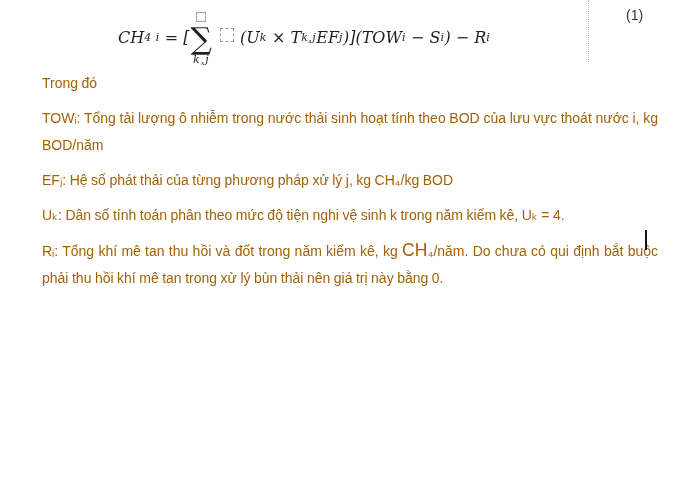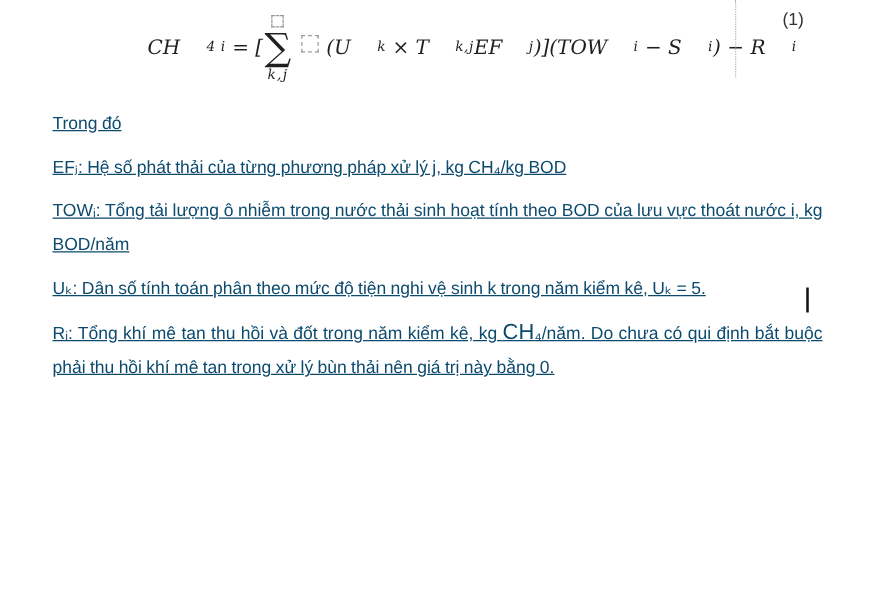--- a/index.html
+++ b/index.html
@@ -27,21 +27,20 @@
     font-family: "DejaVu Serif", "Liberation Serif", serif;
     font-style: italic;
     font-size: 16px;
     color: #1f1f1f;
     white-space: pre;
   }
   .equation-row sub {
     font-size: 11px;
     font-style: italic;
     letter-spacing: 0.5px;
-    margin-left: 21px;
   }
   .sigma-stack {
     display: inline-flex;
     flex-direction: column;
     align-items: center;
     vertical-align: middle;
     margin: 0 3px 0 1px;
     position: relative;
     top: 1px;
   }
@@ -87,28 +86,27 @@
     top: 0;
     height: 62px;
     width: 0;
     border-left: 1px dotted #b8b8b8;
   }
 
   
   .content {
     position: absolute;
     left: 42px;
-    top: 85px;
+    top: 70px;
     width: 616px;
     font-size: 14px;
     line-height: 27px;
-    color: #0c4a6e;
+    color: #a16207;
     text-align: justify;
     word-spacing: -0.4px;
-    text-decoration: underline;
   }
   .content p {
     margin: 0 0 8px 0;
   }
   .big-ch {
     font-size: 17.5px;
     letter-spacing: 0.2px;
   }
 
   
@@ -129,21 +127,21 @@
   <div class="equation-row">
     <span>CH</span><sub>4 i</sub><span> = [</span><span class="sigma-stack"><span class="ph-box small"></span><span class="sigma">∑</span><span class="sigma-sub">k,j</span></span><span class="ph-box mid"></span><span>(U</span><sub>k</sub><span> × T</span><sub>k,j</sub><span>EF</span><sub>j</sub><span>)](TOW</span><sub>i</sub><span> − S</span><sub>i</sub><span>) − R</span><sub>i</sub>
   </div>
 
   <div class="eq-number">(1)</div>
 
   <div class="col-marker"></div>
 
   <div class="content">
     <p>Trong đó</p>
+    <p>TOWᵢ: Tổng tải lượng ô nhiễm trong nước thải sinh hoạt tính theo BOD của lưu vực thoát nước i, kg BOD/năm</p>
     <p>EFⱼ: Hệ số phát thải của từng phương pháp xử lý j, kg CH₄/kg BOD</p>
-    <p>TOWᵢ: Tổng tải lượng ô nhiễm trong nước thải sinh hoạt tính theo BOD của lưu vực thoát nước i, kg BOD/năm</p>
-    <p>Uₖ: Dân số tính toán phân theo mức độ tiện nghi vệ sinh k trong năm kiểm kê, Uₖ = 5.</p>
+    <p>Uₖ: Dân số tính toán phân theo mức độ tiện nghi vệ sinh k trong năm kiểm kê, Uₖ = 4.</p>
     <p><span>Rᵢ: Tổng khí mê tan thu hồi và đốt trong năm kiểm kê, kg </span><span class="big-ch">CH</span><span>₄/năm. Do chưa có qui định bắt buộc phải thu hồi khí mê tan trong xử lý bùn thải nên giá trị này bằng 0.</span></p>
   </div>
 
   <div class="caret"></div>
 
 </div>
 
 </body></html>

